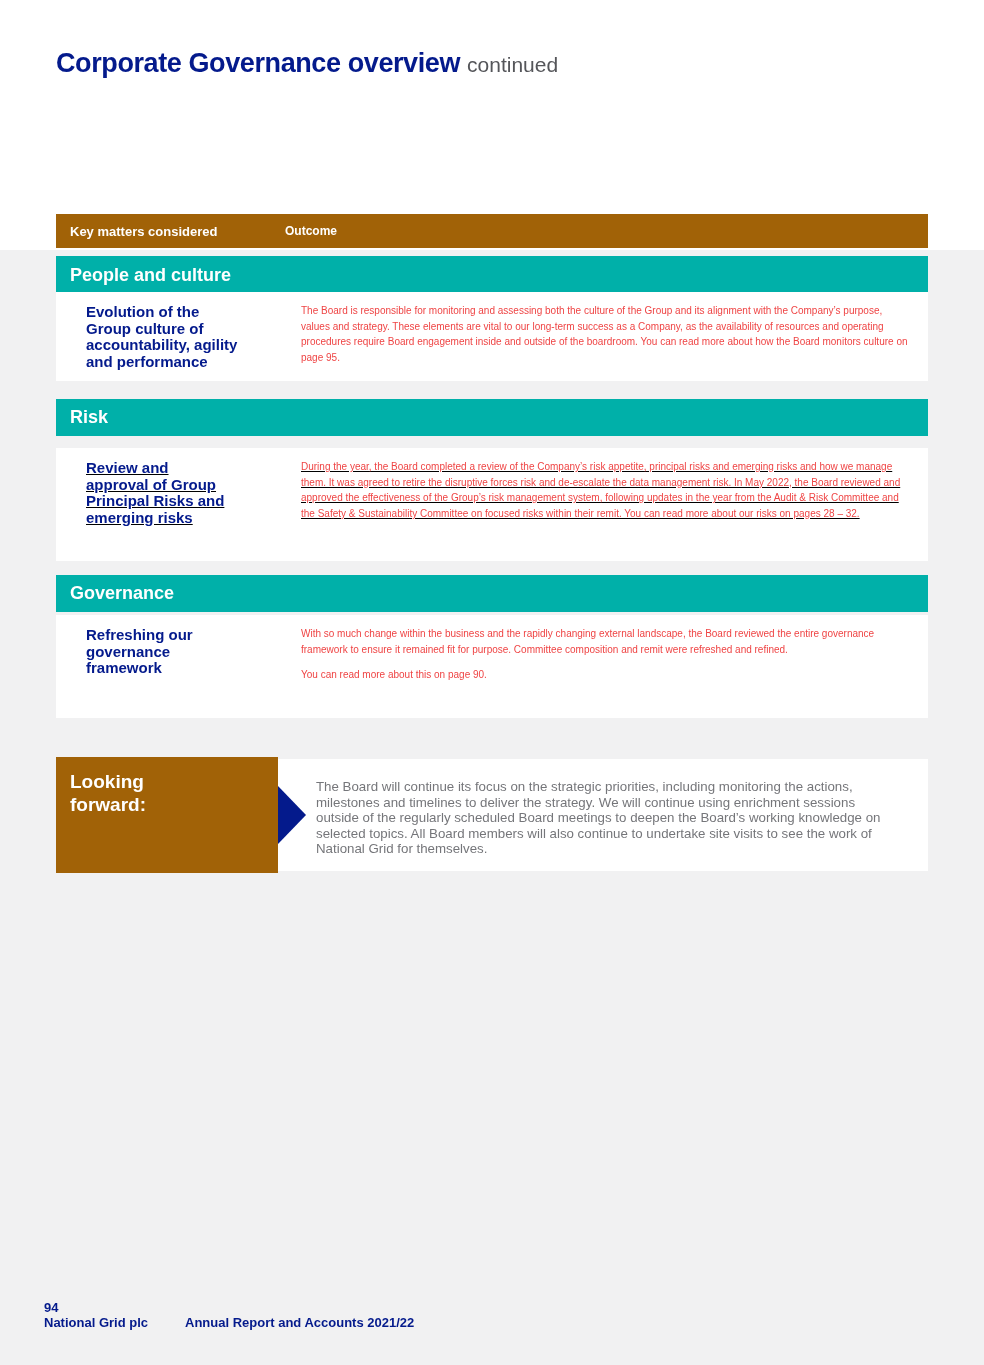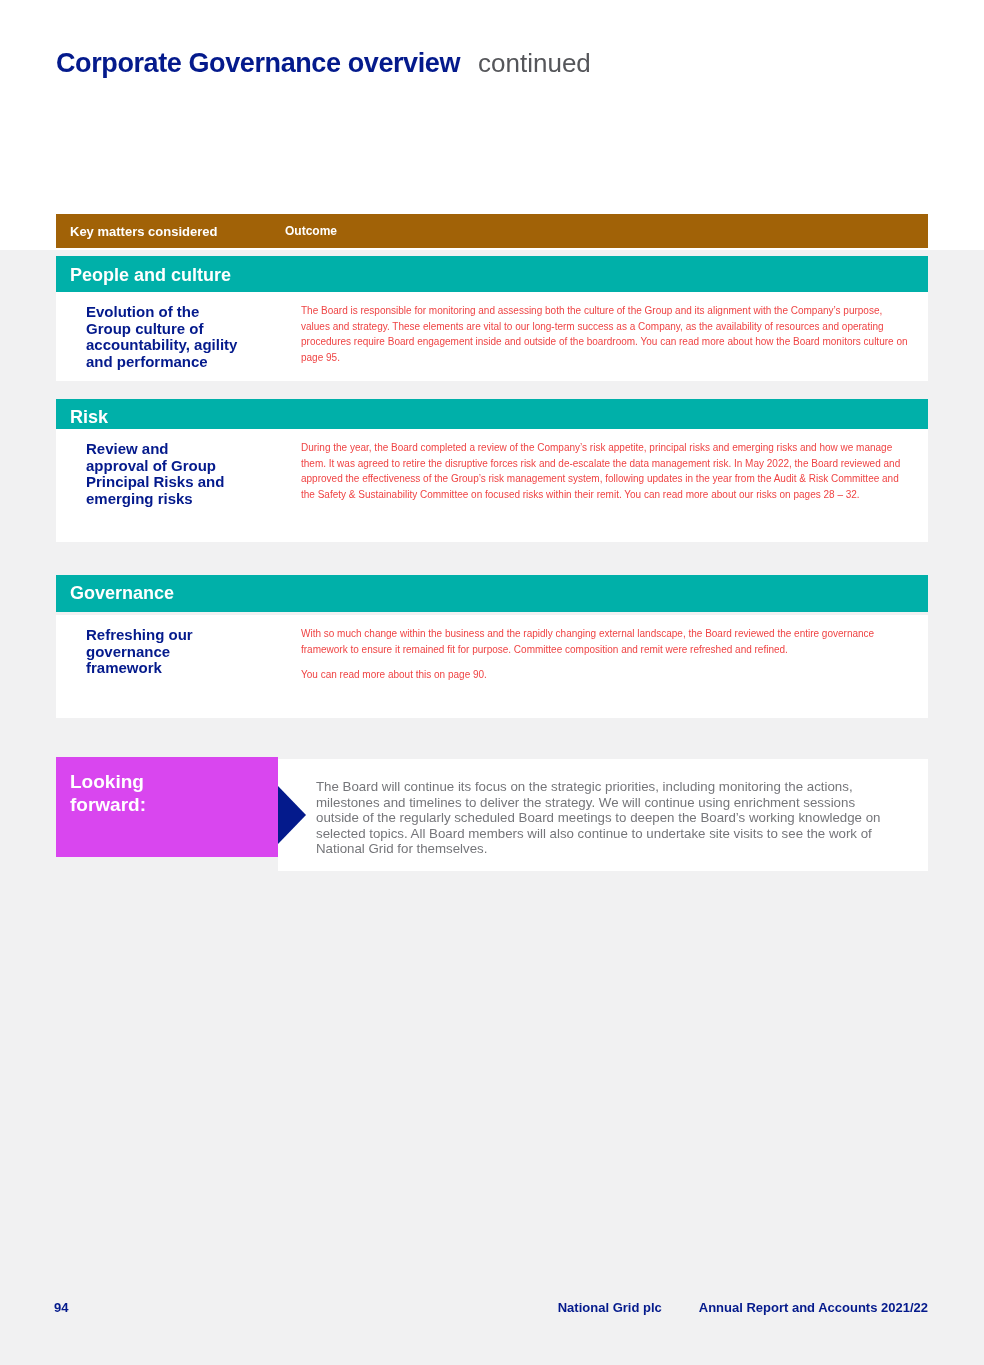--- a/index.html
+++ b/index.html
@@ -4,21 +4,21 @@
 <style>
   html,body { margin:0; padding:0; background:#ffffff; }
   .page {
     position:relative; width:984px; height:1365px; background:#ffffff;
     font-family:"Liberation Sans", sans-serif; overflow:hidden;
   }
   .gray-panel { position:absolute; left:0; top:250px; width:984px; height:1115px; background:#f1f1f2; }
 
   .title-wrap { position:absolute; left:56px; top:48px; white-space:nowrap; }
   .title-main { font-size:27px; font-weight:bold; color:#041a8c; letter-spacing:-0.4px; }
-  .title-suffix { font-size:26px; font-weight:normal; color:#55565a; margin-left:18px; }
+  .title-suffix { font-size:21px; font-weight:normal; color:#55565a; margin-left:7px; }
 
   .thead {
     position:absolute; left:56px; top:214px; width:872px; height:34px; background:#a16207;
     display:flex; align-items:center; padding-left:14px; box-sizing:border-box;
   }
   .th-key { width:215px; font-size:13px; font-weight:bold; color:#ffffff; }
   .th-outcome { font-size:12px; font-weight:bold; color:#ffffff; }
 
   .band {
     position:absolute; left:56px; width:872px; height:38px; background:#00b0a9;
@@ -27,50 +27,50 @@
   .band span { color:#ffffff; font-size:18px; font-weight:bold; }
   .band-1 { top:256px; }
   .band-2 { top:399px; height:37px; }
   .band-3 { top:575px; height:37px; }
 
   .block {
     position:absolute; left:56px; width:872px; background:#ffffff; box-sizing:border-box;
     padding:11px 16px 0 30px; display:grid; grid-template-columns:215px 1fr;
   }
   .block-1 { top:292px; height:89px; }
-  .block-2 { top:429px; height:113px; }
+  .block-2 { top:448px; height:113px;text-decoration:underline; }
   .block-3 { top:615px; height:103px; }
 
   .key {
     font-size:15px; font-weight:bold; color:#041a8c; line-height:16.5px;
     white-space:pre-line; padding-top:1px;
   }
   .outcome { font-size:10px; color:#ef4444; line-height:15.6px; }
   .outcome p { margin:0 0 10px 0; }
 
   .lf-navy {
-    position:absolute; left:56px; top:757px; width:222px; height:100px; background:#d946ef;
+    position:absolute; left:56px; top:757px; width:222px; height:116px; background:#a16207;
     box-sizing:border-box; padding:13px 0 0 14px;
   }
   .lf-label { color:#ffffff; font-size:19px; font-weight:bold; line-height:23px; white-space:pre-line; }
   .lf-arrow {
     position:absolute; left:278px; top:786px; width:0; height:0;
     border-top:29px solid transparent; border-bottom:29px solid transparent;
     border-left:28px solid #041a8c;
   }
   .lf-white {
     position:absolute; left:278px; top:759px; width:650px; height:112px; background:#ffffff;
     box-sizing:border-box; padding:12px 28px 0 30px;
   }
   .lf-white p { margin:8px; font-size:13.3px; color:#75767a; line-height:15.6px; }
 
   .footer {
-    position:absolute; left:54px; right:56px; top:1300px;
+    position:absolute; left:44px; right:56px; top:1300px;
     display:flex; justify-content:space-between; align-items:baseline;
-    font-size:13px; font-weight:bold; color:#041a8c;
+    font-size:13px; font-weight:bold; color:#041a8c;flex-direction:column;
   }
   .footer-right { display:flex; gap:37px; }
 </style>
 </head>
 <body>
 
 <div class="page">
 
   <div class="gray-panel"></div>
 

